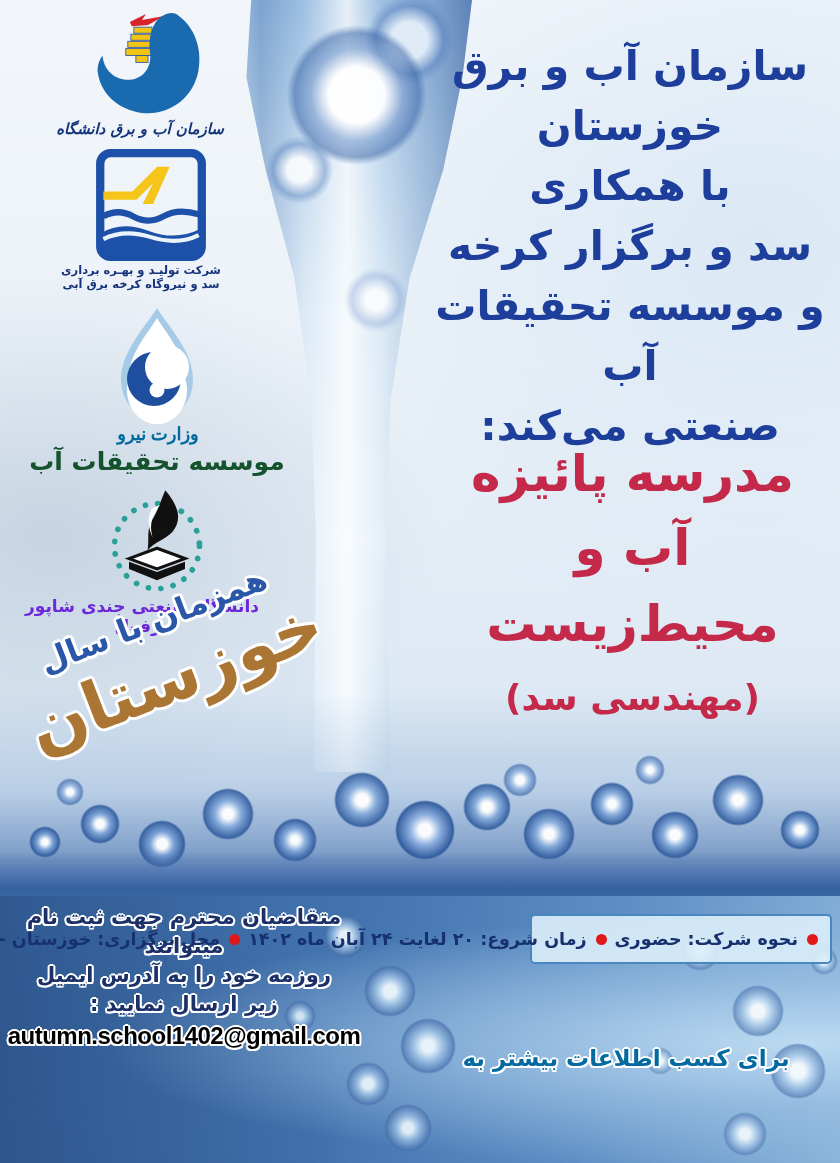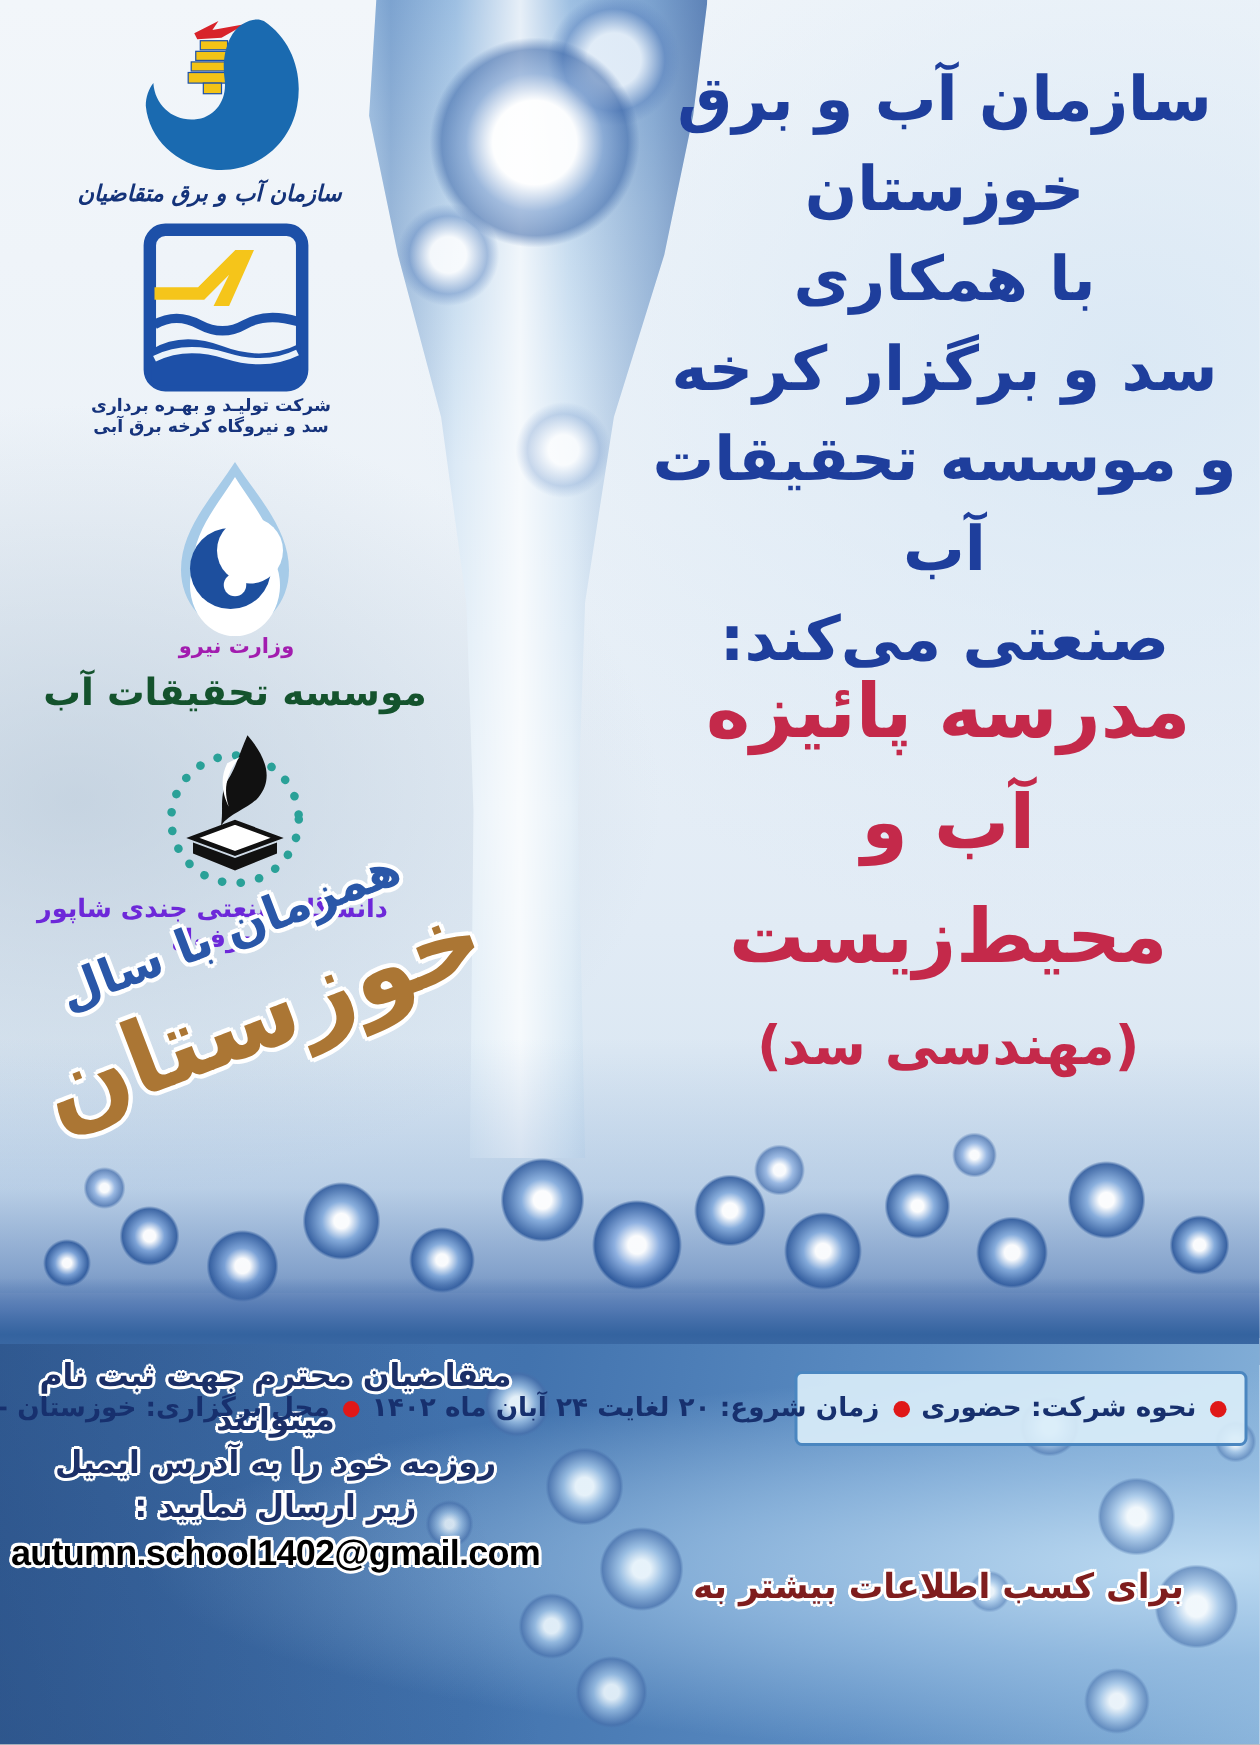--- a/index.html
+++ b/index.html
@@ -68,21 +68,21 @@
     background:linear-gradient(75deg, rgba(22,52,98,.35) 0%, rgba(22,52,98,0) 40%);}
   
   .ow{text-shadow:2px 0 0 #fff,-2px 0 0 #fff,0 2px 0 #fff,0 -2px 0 #fff,1.5px 1.5px 0 #fff,-1.5px 1.5px 0 #fff,1.5px -1.5px 0 #fff,-1.5px -1.5px 0 #fff;}
   .ow3{text-shadow:3px 0 0 #fff,-3px 0 0 #fff,0 3px 0 #fff,0 -3px 0 #fff,2px 2px 0 #fff,-2px 2px 0 #fff,2px -2px 0 #fff,-2px -2px 0 #fff;}
   
   .logo{position:absolute;}
   .logo-caption{position:absolute;text-align:center;color:#14337a;font-weight:bold;}
   .cap-kwpa{left:18px;top:120px;width:244px;font-size:15px;font-style:italic;}
   .cap-karkheh1{left:28px;top:263px;width:226px;font-size:11.5px;line-height:14px;color:#16337c;}
   .cap-karkheh2{left:28px;top:277px;width:226px;font-size:11.5px;line-height:14px;color:#16337c;}
-  .cap-moe{left:60px;top:423px;width:196px;font-size:14px;color:#a21caf;}
+  .cap-moe{left:60px;top:423px;width:196px;font-size:18px;color:#0369a1;font-family:Liberation Serif, serif;}
   .cap-wri{left:12px;top:447px;width:290px;font-size:25px;color:#14532d;}
   .cap-uni{left:24px;top:596px;width:236px;font-size:17px;color:#6d28d9;}
   
   .headline{position:absolute;left:430px;top:36px;width:400px;text-align:center;color:#1e3e9c;
     font-size:41px;font-weight:bold;line-height:60px;}
   
   .event-title{position:absolute;left:435px;top:438px;width:395px;text-align:center;color:#c4294a;font-weight:bold;}
   .event-title .t1{font-size:50px;line-height:72px;}
   .event-title .t2{font-size:50px;line-height:76px;}
   .event-title .t3{font-size:36px;line-height:64px;margin-top:4px;}
@@ -97,21 +97,21 @@
   .reg-email{direction:ltr;font-family:Liberation Sans, sans-serif;font-size:24px;font-weight:bold;color:#000;margin-top:3px;letter-spacing:-0.5px;}
   
   .details{position:absolute;left:530px;top:914px;width:302px;box-sizing:border-box;
     background:rgba(217,237,249,.92);border:2px solid #4a86c0;border-radius:5px;
     padding:10px 12px;display:flex;flex-direction:row;gap:8px;}
   .detail-row{display:flex;align-items:center;gap:9px;}
   .bullet{flex:0 0 auto;width:11px;height:11px;border-radius:50%;background:#e01818;}
   .detail-text{font-size:17.5px;font-weight:bold;color:#17306e;line-height:26px;white-space:nowrap;}
   
   .more-info{position:absolute;left:420px;top:1043px;width:412px;text-align:center;
-    font-size:23px;font-weight:bold;color:#7f1d1d;line-height:31px;}
+    font-size:23px;font-weight:bold;color:#0369a1;line-height:31px;}
   .more-info .url{direction:ltr;display:inline-block;font-family:"Liberation Serif",serif;font-size:24px;margin:0 6px;}
 </style>
 </head>
 <body>
 
 <div class="poster">
 
   <div class="sky"></div>
   <div class="stream"></div>
   <div class="splash"></div>
@@ -122,21 +122,21 @@
     <path d="M42,10 L58,2 L54,8 L76,4 L60,13 L44,14 Z" fill="#d8232a"></path>
     <g fill="#f3c316" stroke="#1d50a8" stroke-width="0.8">
       <rect x="46" y="15" width="18" height="6"></rect>
       <rect x="43" y="22" width="24" height="6"></rect>
       <rect x="40" y="29" width="30" height="6"></rect>
       <rect x="38" y="36" width="34" height="7"></rect>
       <rect x="48" y="43" width="12" height="7"></rect>
     </g>
     <path d="M88,2 C106,14 114,36 110,58 C105,86 80,103 54,100 C30,97 12,80 10,58 C10,52 12,47 15,43 C16,58 28,68 42,67 C56,66 64,54 62,40 C60,26 64,10 74,4 C79,1 84,0 88,2 Z" fill="#1a6ab0"></path>
   </svg>
-  <div class="logo-caption cap-kwpa">سازمان آب و برق متقاضیان</div>
+  <div class="logo-caption cap-kwpa">سازمان آب و برق دانشگاه</div>
 
   <svg class="logo" style="left:90px;top:148px;" width="122" height="114" viewBox="0 0 108 110">
     <rect x="5" y="5" width="98" height="100" rx="10" fill="none" stroke="#1d50a8" stroke-width="8"></rect>
     <polygon points="8,42 36,42 60,18 72,18 56,54 46,54 56,34 40,50 8,50" fill="#f5c51a"></polygon>
     <path d="M8,66 Q22,58 37,66 T66,66 T100,64" stroke="#1d50a8" stroke-width="6" fill="none"></path>
     <path d="M6,82 Q26,70 52,80 T102,78 L102,101 Q102,105 96,105 L12,105 Q6,105 6,101 Z" fill="#1d50a8"></path>
     <path d="M8,88 Q28,78 54,86 T100,84" stroke="#eaf2fa" stroke-width="4" fill="none"></path>
   </svg>
   <div class="logo-caption cap-karkheh1">شرکت تولیـد و بهـره برداری</div>
   <div class="logo-caption cap-karkheh2">سد و نیروگاه کرخه برق آبی</div>

